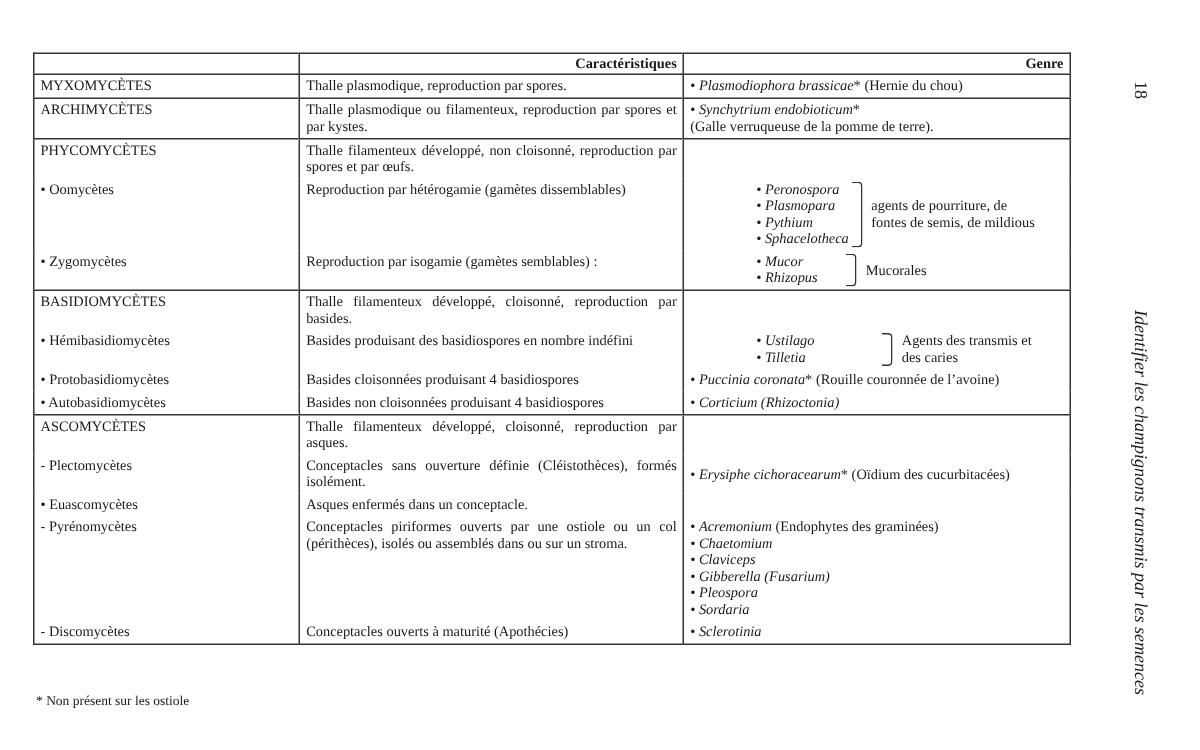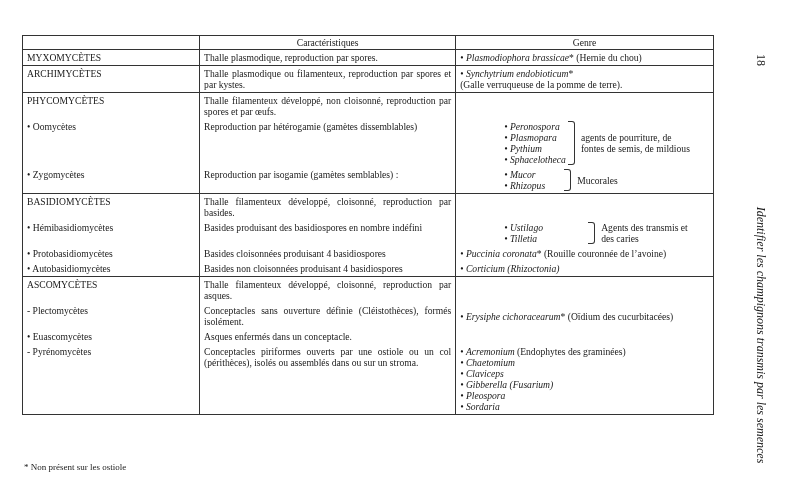--- a/index.html
+++ b/index.html
@@ -6,21 +6,21 @@
   body {
     width: 800px; height: 500px; background: #ffffff; position: relative; overflow: hidden;
     font-family: "Liberation Serif", "DejaVu Serif", serif; color: #1a1a1a;
   }
   .tbl {
     position: absolute; left: 22px; top: 35px; width: 692px;
     border: 1px solid #333; border-collapse: collapse;
     font-size: 9.6px; line-height: 11px;
   }
   .tbl td, .tbl th { vertical-align: top; padding: 0 4px; }
-  .tbl th { font-weight: normal; text-align: center; padding: 1px 4px; border-bottom: 1px solid #333; }
+  .tbl th { font-weight: bold; text-align: right; padding: 1px 4px; border-bottom: 1px solid #333; }
   .c1 { width: 169px; border-right: 1px solid #333; }
   .c2 { width: 249px; border-right: 1px solid #333; text-align: justify; }
   .c3 { width: 249px; }
   tr.grp td { border-top: 1px solid #333; }
   .sp td { padding-top: 2px; padding-bottom: 2px; font-family: Liberation Serif, serif; }
   .ind1 { padding-left: 4px; }
   .ind2 { padding-left: 10px; }
   i, .it { font-style: italic; }
   .brace-grp { display: flex; align-items: center; }
   .brace-list { display: flex; flex-direction: column; margin-left: 44px; }
@@ -148,18 +148,23 @@
     <td class="c2">Conceptacles piriformes ouverts par une ostiole ou un col (périthèces), isolés ou assemblés dans ou sur un stroma.</td>
     <td class="c3">
       <div>• <i>Acremonium</i><span> (Endophytes des graminées)</span></div>
       <div class="it">• Chaetomium</div>
       <div class="it">• Claviceps</div>
       <div class="it">• Gibberella (Fusarium)</div>
       <div class="it">• Pleospora</div>
       <div class="it">• Sordaria</div>
     </td>
   </tr>
+  <tr class="sp">
+    <td class="c1 ind2">- Discomycètes</td>
+    <td class="c2">Conceptacles ouverts à maturité (Apothécies)</td>
+    <td class="c3">• <i>Sclerotinia</i></td>
+  </tr>
 </tbody>
   </table>
 
 <div class="footnote">* Non présent sur les ostiole</div>
 <div class="page-no">18</div>
 <div class="side-title">Identifier les champignons transmis par les semences</div>
 
 </body></html>

